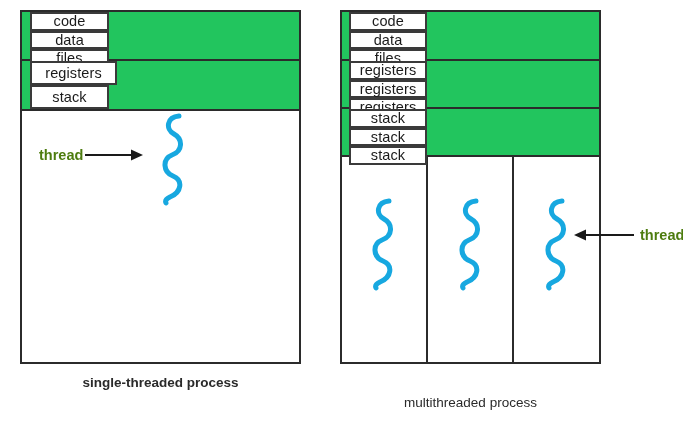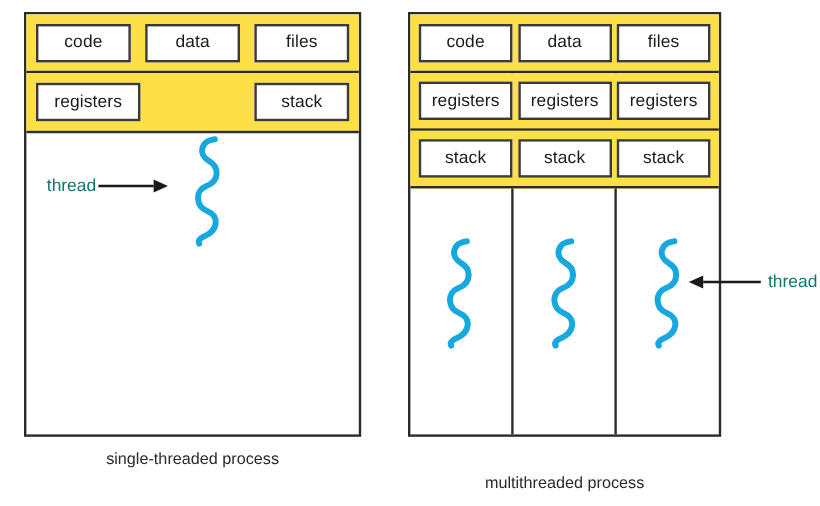--- a/index.html
+++ b/index.html
@@ -34,25 +34,26 @@
     top: 10px;
     width: 261px;
     height: 354px;
   }
 
   
   .gray-band {
     position: absolute;
     left: 0;
     right: 0;
-    background: #fde047;
+    background: #22c55e;
     box-sizing: border-box;
     border-bottom: 2px solid #2b2b2b;
     display: flex;
-    align-items: center;
+    align-items: flex-start;
+    flex-direction: column;
   }
 
   
   .cell {
     box-sizing: border-box;
     background: #ffffff;
     border: 2px solid #3a3a3a;
     display: flex;
     align-items: center;
     justify-content: center;
@@ -124,35 +125,36 @@
     height: 94px;
   }
   .squiggle svg { display: block; width: 34px; height: 94px; }
 
   
   .annotation {
     position: absolute;
     display: flex;
     align-items: center;
     font-size: 14.5px;
-    color: #0f766e;
+    color: #4d7c0f;
     white-space: nowrap;
+    font-weight: bold;
   }
   .annotation .lbl { line-height: 1; }
   .arrow-svg { display: block; }
 
   
   .caption {
     position: absolute;
     font-size: 13.5px;
     color: #2a2a2a;
     text-align: center;
     white-space: nowrap;
   }
-  #caption-single { left: 20px; top: 375px; width: 281px; }
+  #caption-single { left: 20px; top: 375px; width: 281px; font-weight: bold; }
   #caption-multi  { left: 340px; top: 375px; width: 261px; margin-top: 20px; }
 </style>
 </head>
 <body>
 
 <div class="panel" id="single-panel">
 
   <div class="gray-band" id="single-top-band">
     <div class="cell">code</div>
     <div class="cell">data</div>

